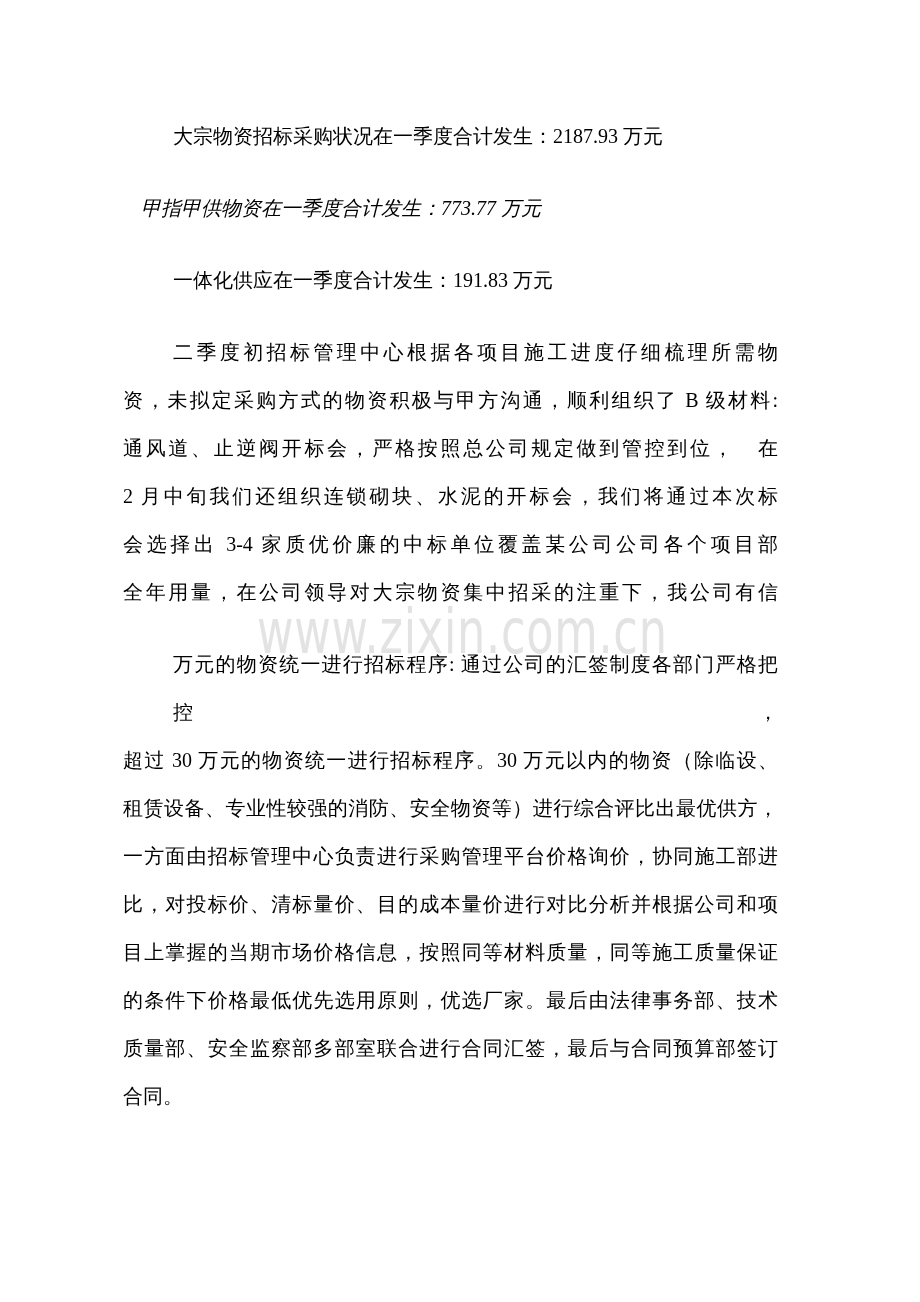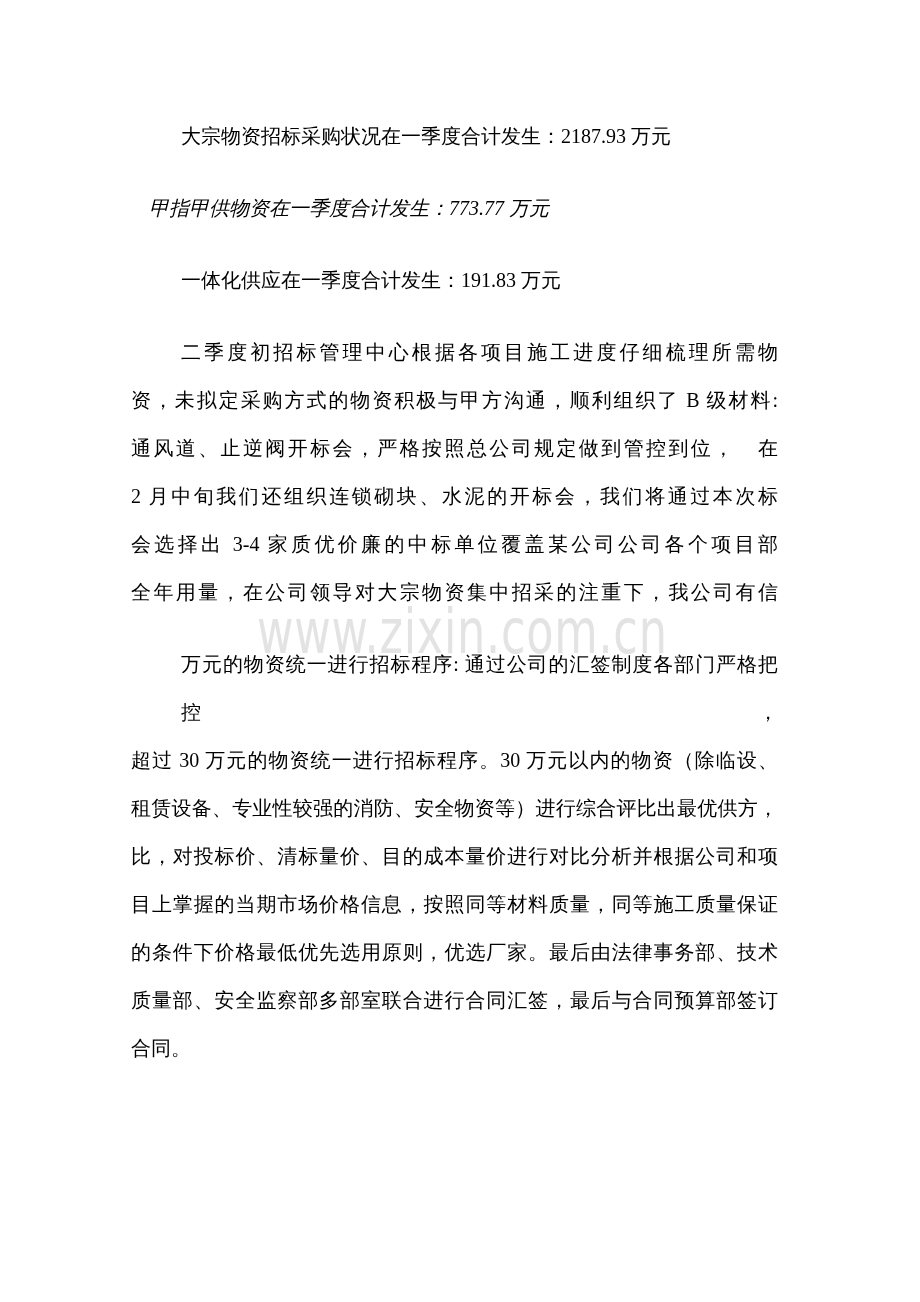--- a/index.html
+++ b/index.html
@@ -10,21 +10,21 @@
       background: #ffffff;
       overflow: hidden;
       font-family: "Liberation Serif", "DejaVu Serif", serif;
       color: #000000;
     }
     .content {
       position: relative;
       z-index: 1;
       padding: 112px 142px 0 115px; 
     }
-    .para { margin: 0 0 24px 16px; }
+    .para { margin: 0 0 24px 8px; }
     .line {
       font-size: 20px;
       line-height: 48px;
       text-align: justify;
       text-justify: inter-character;
       white-space: normal;
     }
     .just  { text-align-last: justify; }
     .last  { text-align-last: left; }
     .first { padding-left: 50px; }
@@ -72,20 +72,21 @@
       <div class="line just">通风道、止逆阀开标会，严格按照总公司规定做到管控到位，　在</div>
       <div class="line just">2 月中旬我们还组织连锁砌块、水泥的开标会，我们将通过本次标</div>
       <div class="line just">会选择出 3-4 家质优价廉的中标单位覆盖某公司公司各个项目部</div>
       <div class="line just">全年用量，在公司领导对大宗物资集中招采的注重下，我公司有信</div>
     </div>
 
     <div class="para">
       <div class="line first just">万元的物资统一进行招标程序: 通过公司的汇签制度各部门严格把控，</div>
       <div class="line just">超过 30 万元的物资统一进行招标程序。30 万元以内的物资（除临设、</div>
       <div class="line just">租赁设备、专业性较强的消防、安全物资等）进行综合评比出最优供方，</div>
+      <div class="line just">一方面由招标管理中心负责进行采购管理平台价格询价，协同施工部进</div>
       <div class="line just">比，对投标价、清标量价、目的成本量价进行对比分析并根据公司和项</div>
       <div class="line just">目上掌握的当期市场价格信息，按照同等材料质量，同等施工质量保证</div>
       <div class="line just">的条件下价格最低优先选用原则，优选厂家。最后由法律事务部、技术</div>
       <div class="line just">质量部、安全监察部多部室联合进行合同汇签，最后与合同预算部签订</div>
       <div class="line last">合同。</div>
     </div>
 
   </div>
 </div>
 

